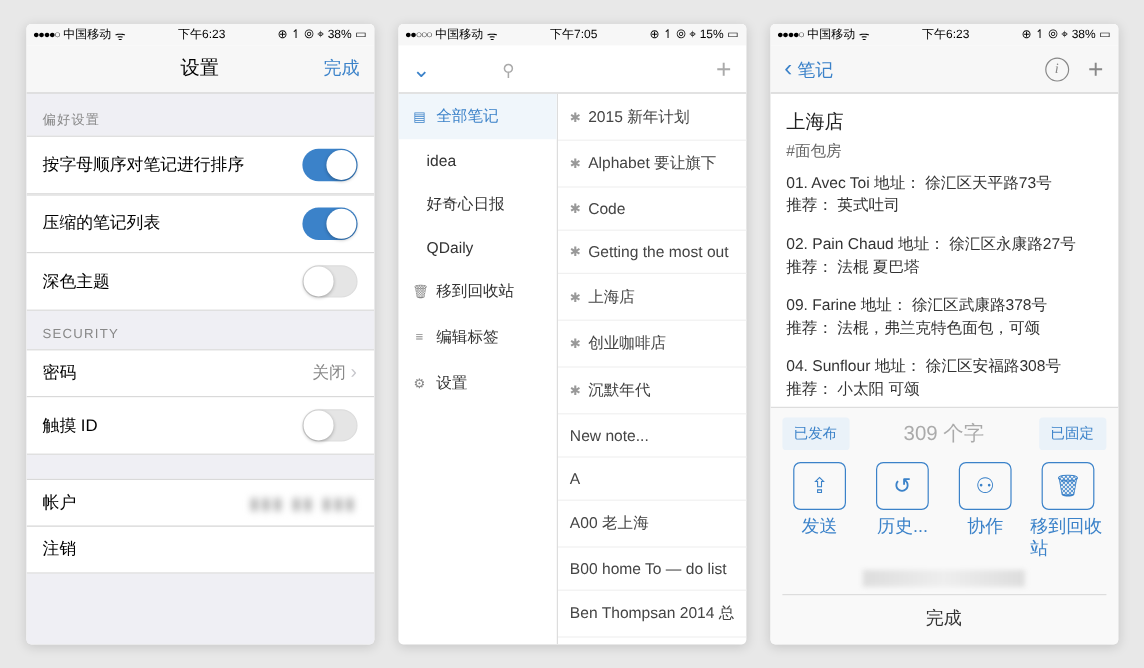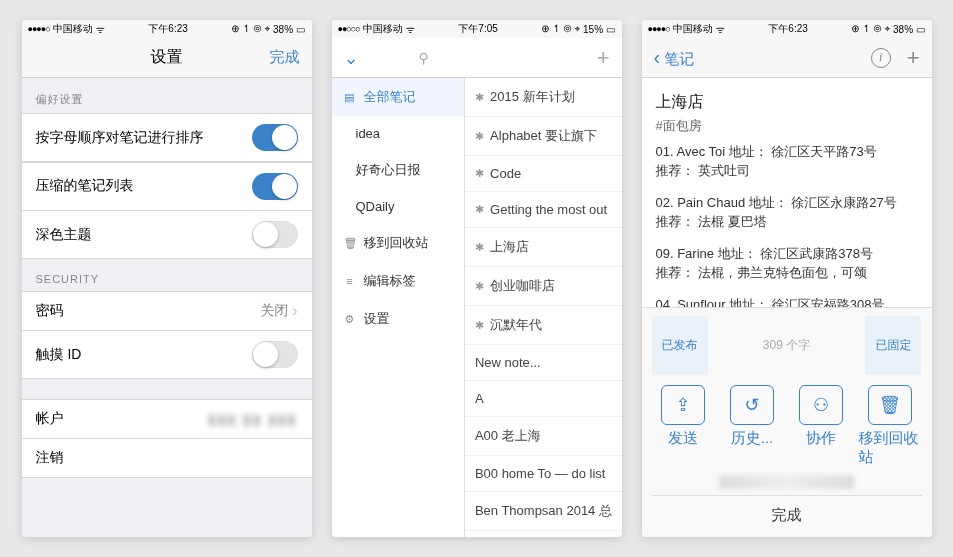--- a/index.html
+++ b/index.html
@@ -175,24 +175,24 @@
     .pill-row {
       display: flex;
       justify-content: space-between;
       align-items: center;
       margin-bottom: 10px;
     }
     .pill {
       background: #eaf2f9;
       color: #3b82c9;
       font-size: 12px;
-      padding: 21px 10px;
+      padding: 5px 10px;
       border-radius: 3px;
     }
-    .word-count { font-size: 12px; color: #aaa; }
+    .word-count { font-size: 17px; color: #aaa; }
     .action-row {
       display: flex;
       justify-content: space-around;
       gap: 6px;
       margin-bottom: 8px;
     }
     .action-btn {
       flex: 1;
       display: flex;
       flex-direction: column;

